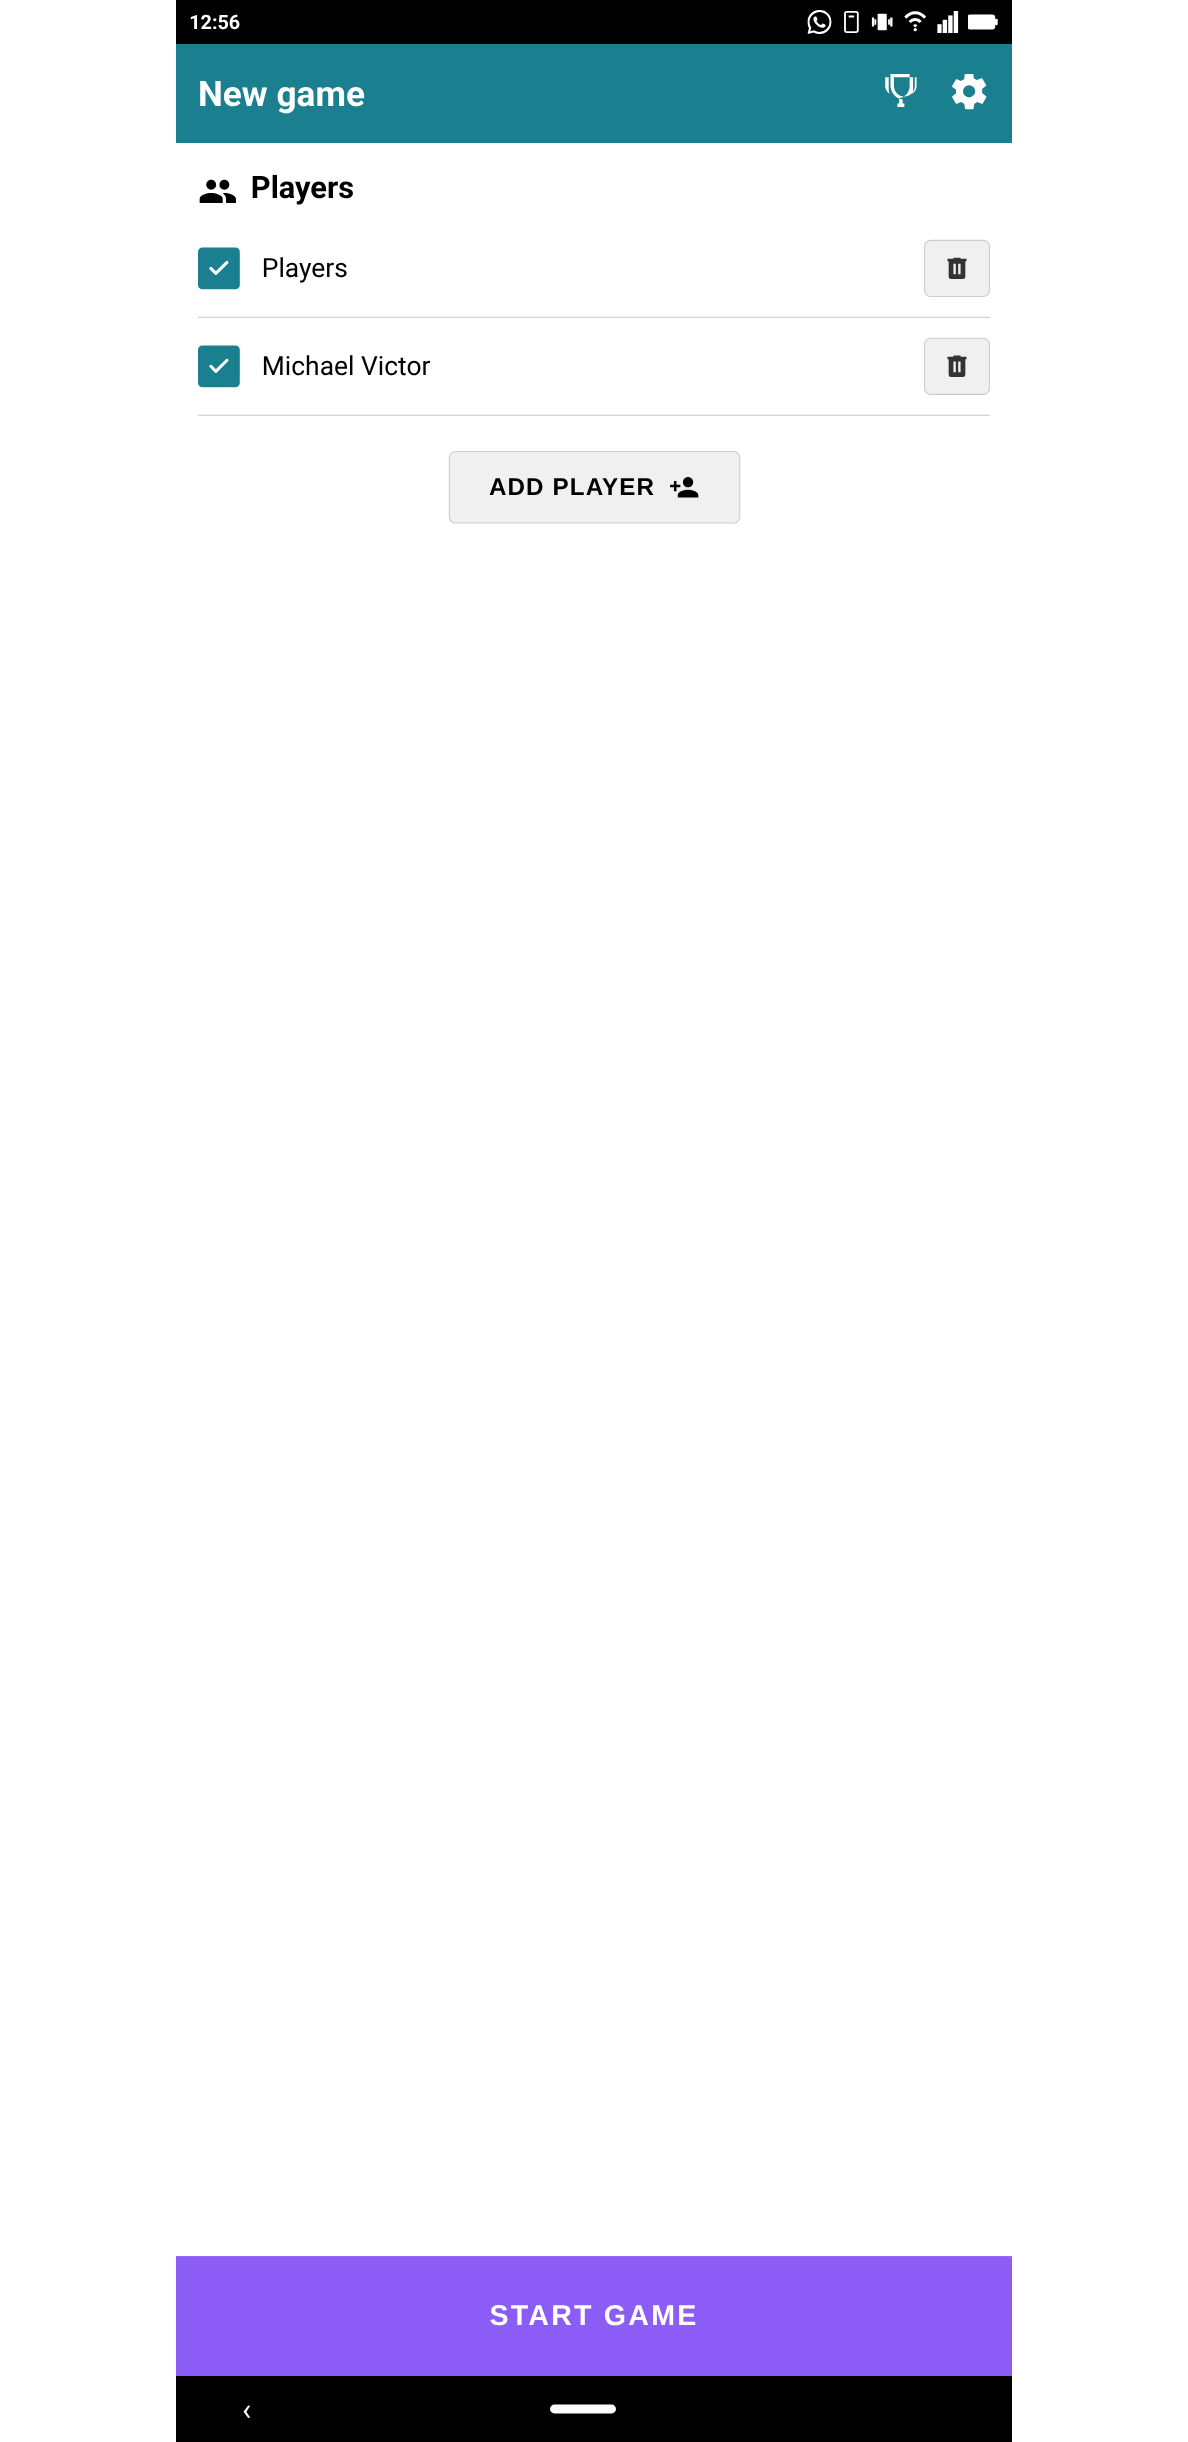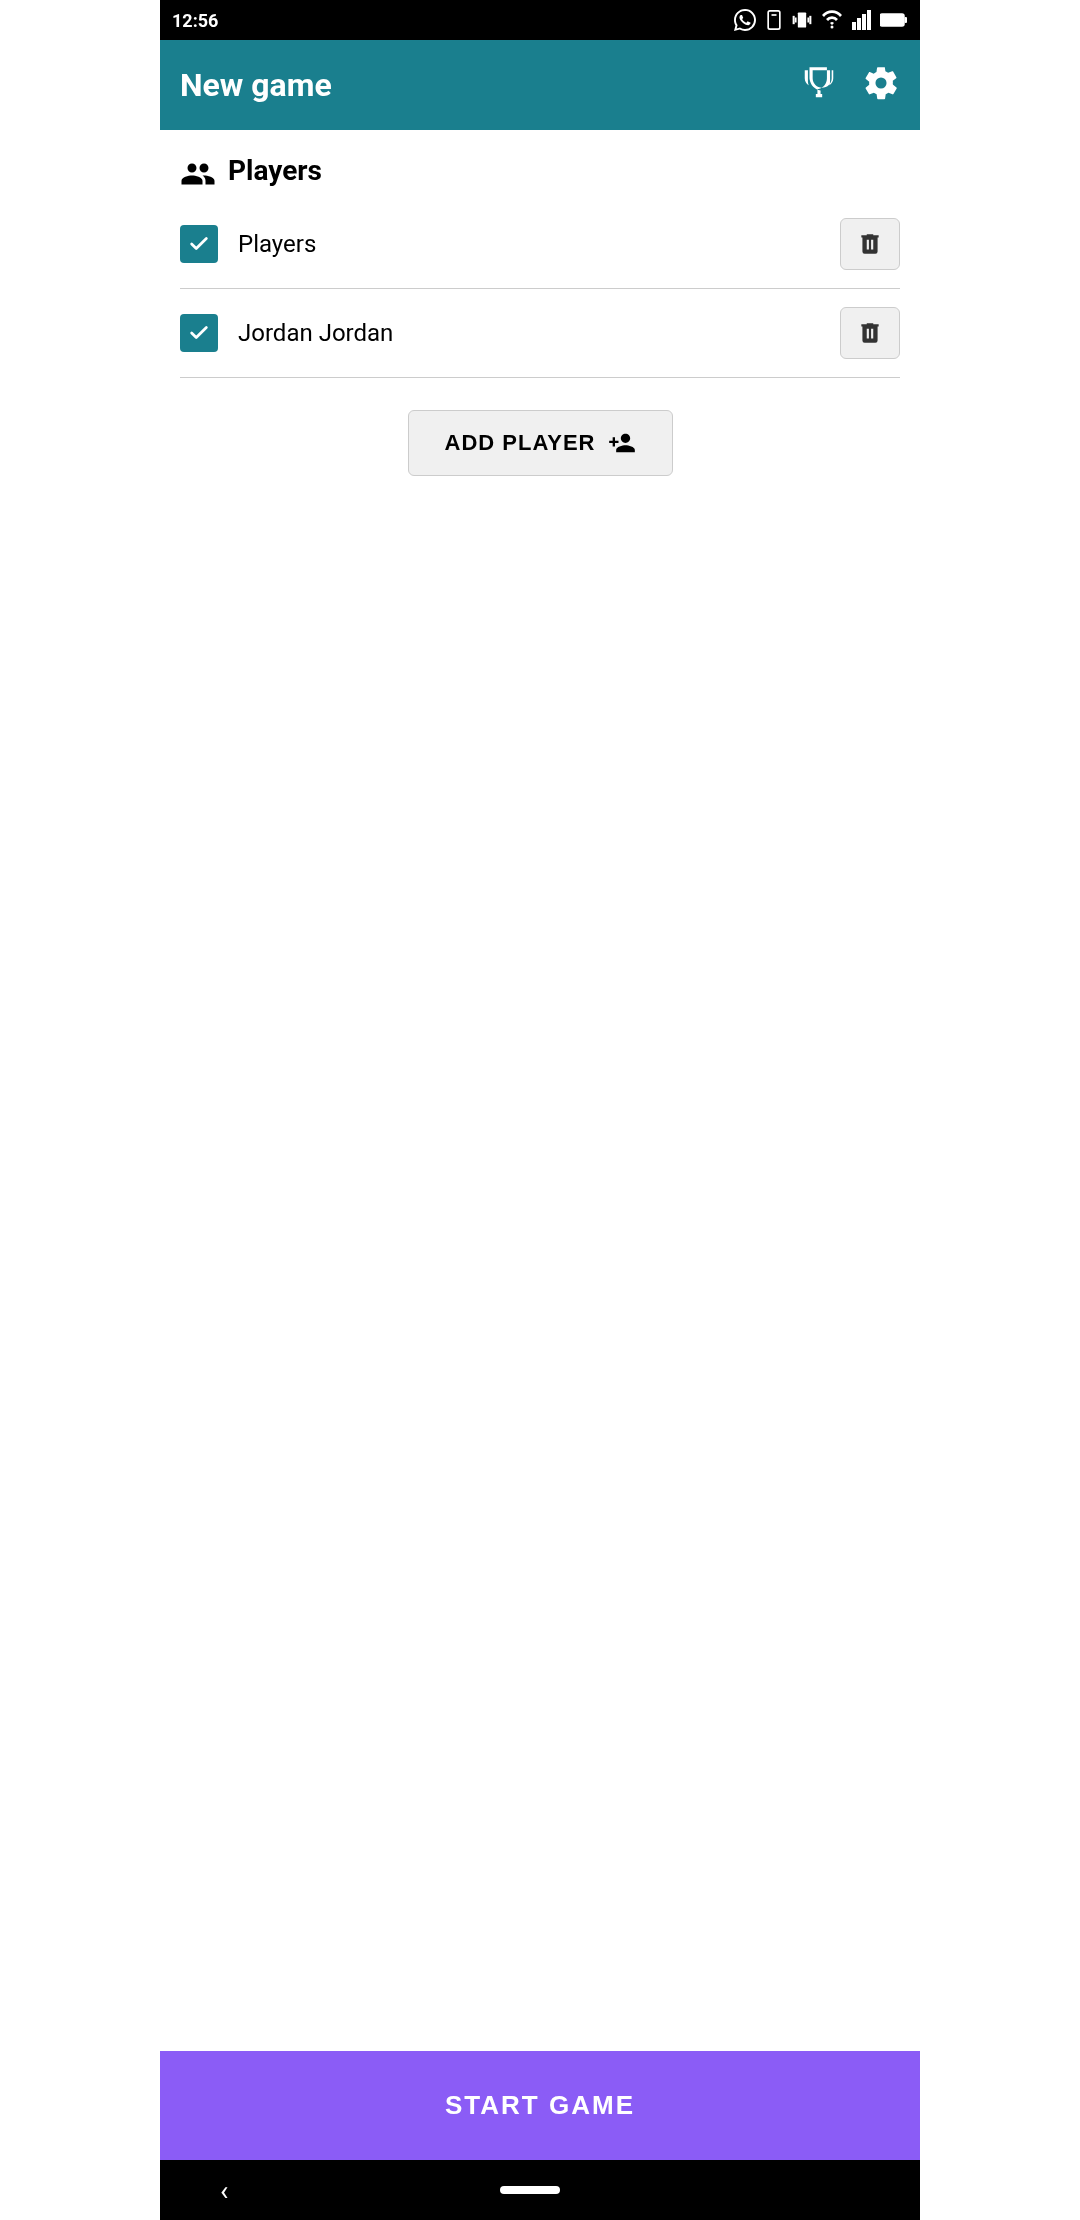--- a/index.html
+++ b/index.html
@@ -310,21 +310,21 @@
       </button>
     </div>
 
     <div class="player-row">
       <div class="player-row-left">
         <div class="checkbox">
           <svg width="22" height="22" viewBox="0 0 24 24">
             <polyline points="20 6 9 17 4 12" stroke="white" stroke-width="3" fill="none" stroke-linecap="round" stroke-linejoin="round"></polyline>
           </svg>
         </div>
-        <span class="player-name">Jordan Jordan</span>
+        <span class="player-name">Michael Victor</span>
       </div>
       <button class="delete-btn">
         <svg width="26" height="28" viewBox="0 0 24 24" fill="#333">
           <path d="M9 3v1H4v2h1v13a2 2 0 0 0 2 2h10a2 2 0 0 0 2-2V6h1V4h-5V3H9zm0 5h2v9H9V8zm4 0h2v9h-2V8z"></path>
         </svg>
       </button>
     </div>
 
   </div>
 

